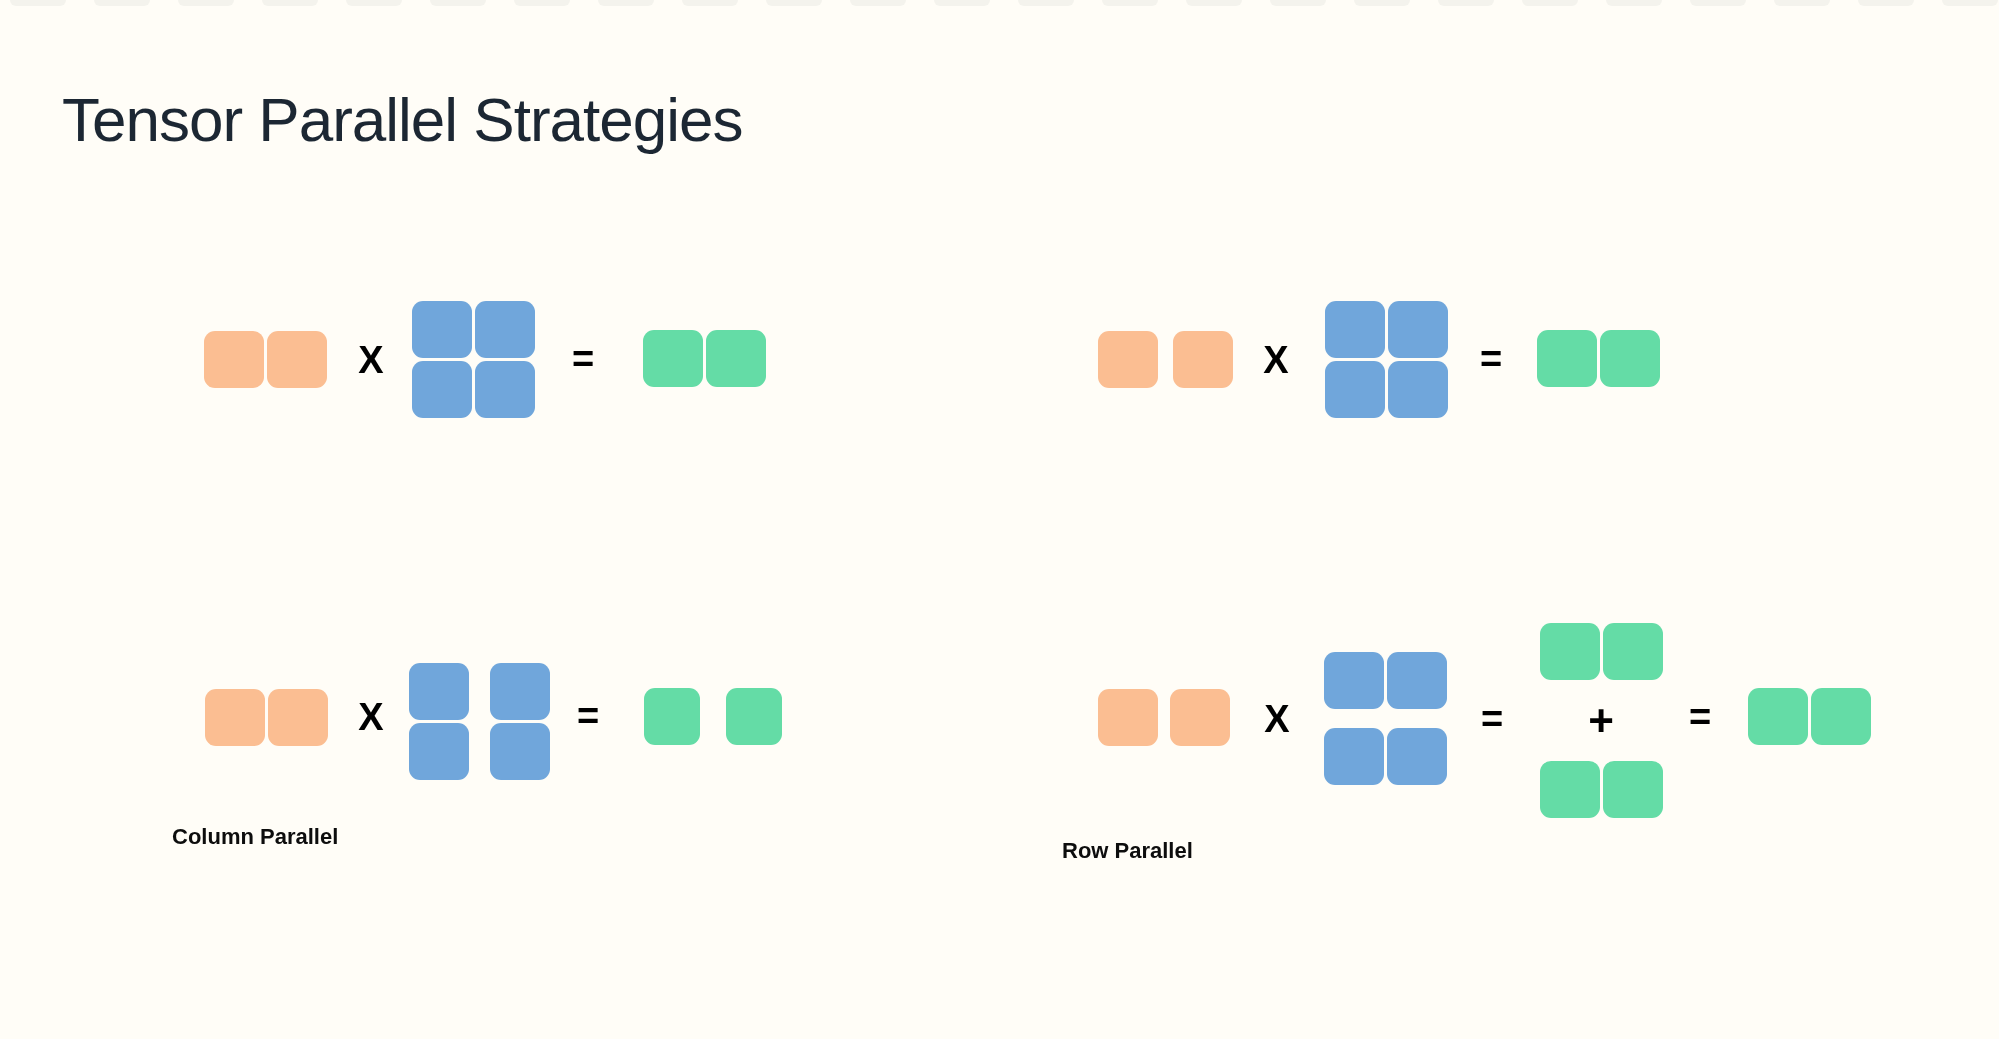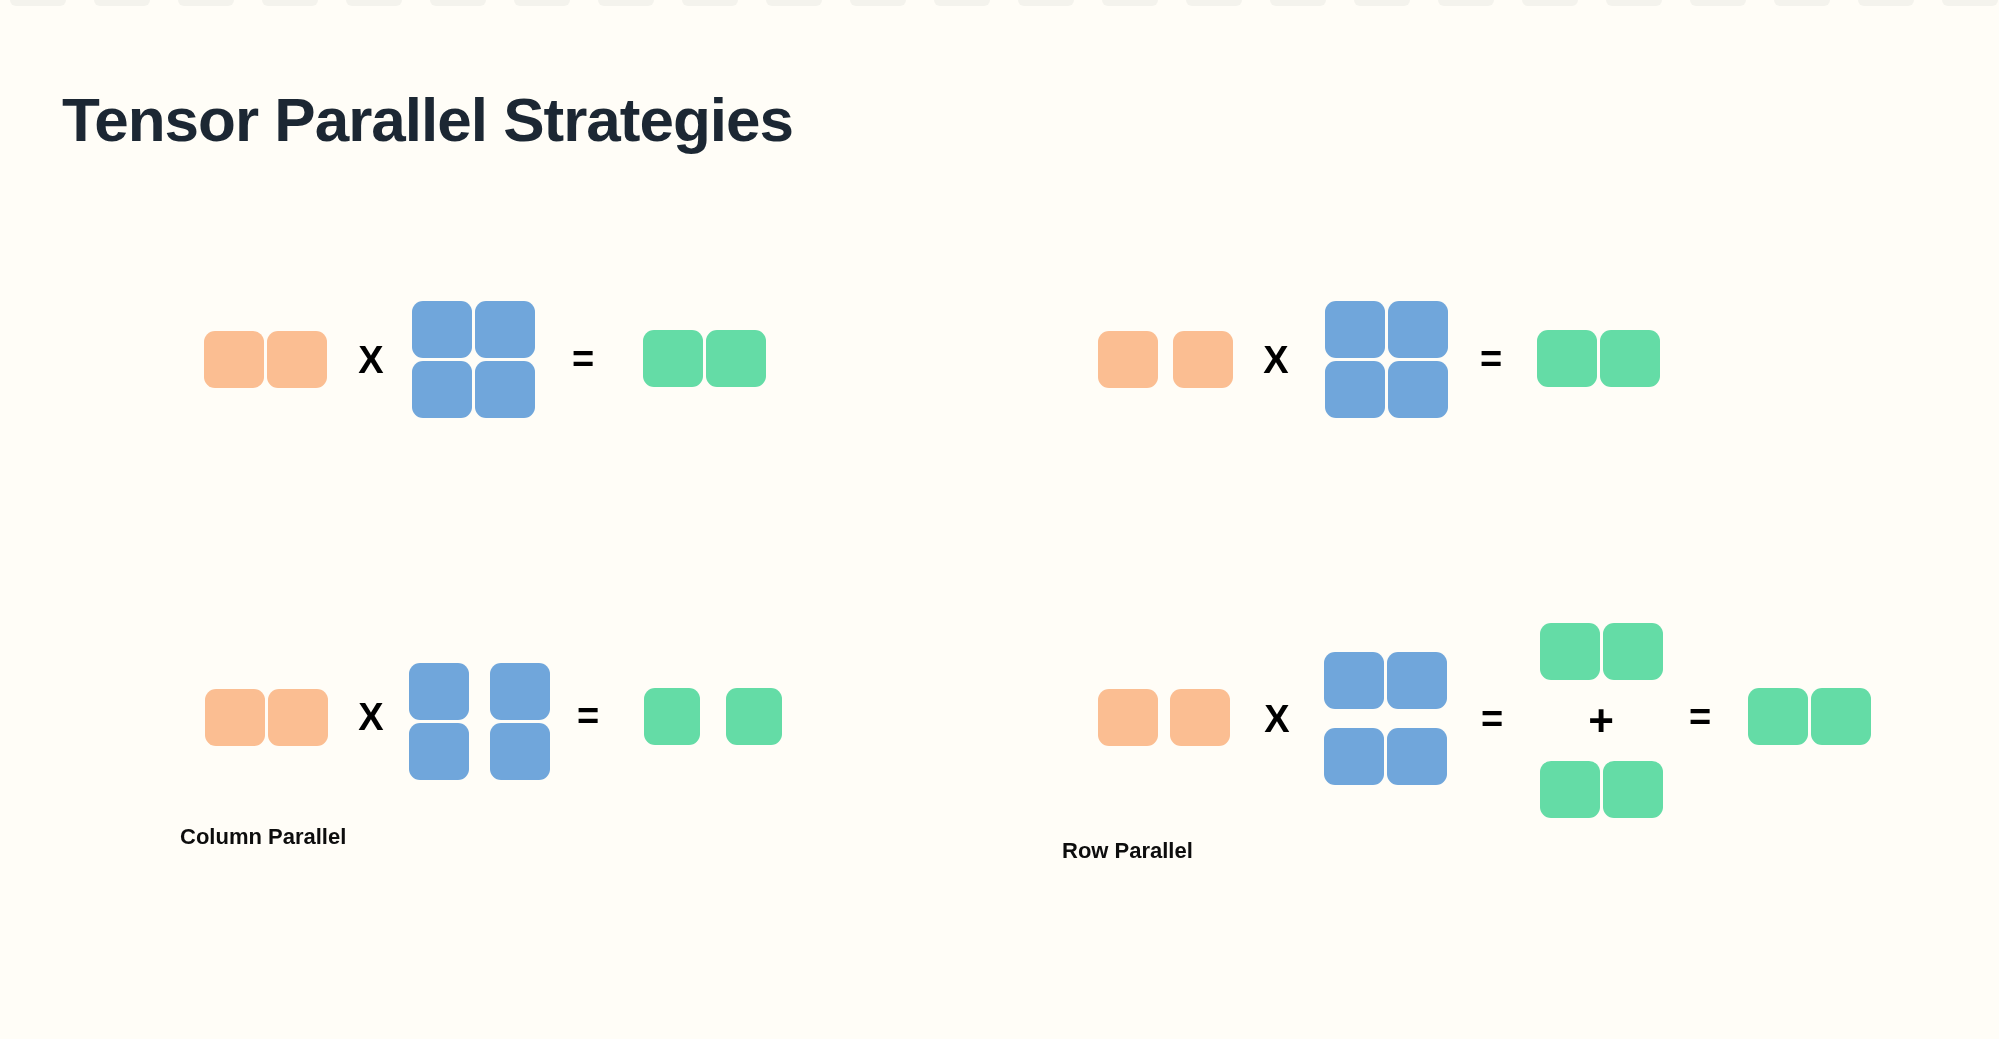--- a/index.html
+++ b/index.html
@@ -9,21 +9,21 @@
     width:1999px;height:1039px;
     background:var(--bg,#FFFDF7);
     overflow:hidden;
   }
   
   #top-strip{position:absolute;left:10px;top:-7px;display:flex;gap:28px;}
   .strip-tile{flex:none;width:56px;height:13px;border-radius:6px;background:var(--strip,#F4F3ED);}
 
   #title{
     position:absolute;left:62px;top:42px;
-    font-size:62px;font-weight:700;letter-spacing:-1px;
+    font-size:62px;font-weight:400;letter-spacing:-1px;
     color:var(--title,#1C2733);
     white-space:nowrap;
   }
 
   
   .t{width:60px;height:57px;border-radius:11px;flex:none;}
   .t.o{background:var(--orange,#FBBE92);}
   .t.b{background:var(--blue,#70A6DB);}
   .t.g{background:var(--green,#64DCA6);}
 
@@ -120,21 +120,21 @@
     <div class="t b"></div>
     <div class="t b"></div>
     <div class="t b"></div>
     <div class="t b"></div>
   </div>
   <span class="op" style="left:588px;top:716px">=</span>
   <div class="pair" style="left:644px;top:688px;gap:26px">
     <div class="t g" style="width:56px"></div>
     <div class="t g" style="width:56px"></div>
   </div>
-  <div class="diagram-label" style="left:180px;top:824px">Column Parallel</div>
+  <div class="diagram-label" style="left:172px;top:824px">Column Parallel</div>
 
   <div class="pair" style="left:1098px;top:689px;gap:12px">
     <div class="t o"></div>
     <div class="t o"></div>
   </div>
   <span class="op" style="left:1277px;top:719px">X</span>
   <div class="g22" style="left:1324px;top:652px;column-gap:3px;row-gap:19px">
     <div class="t b"></div>
     <div class="t b"></div>
     <div class="t b"></div>

